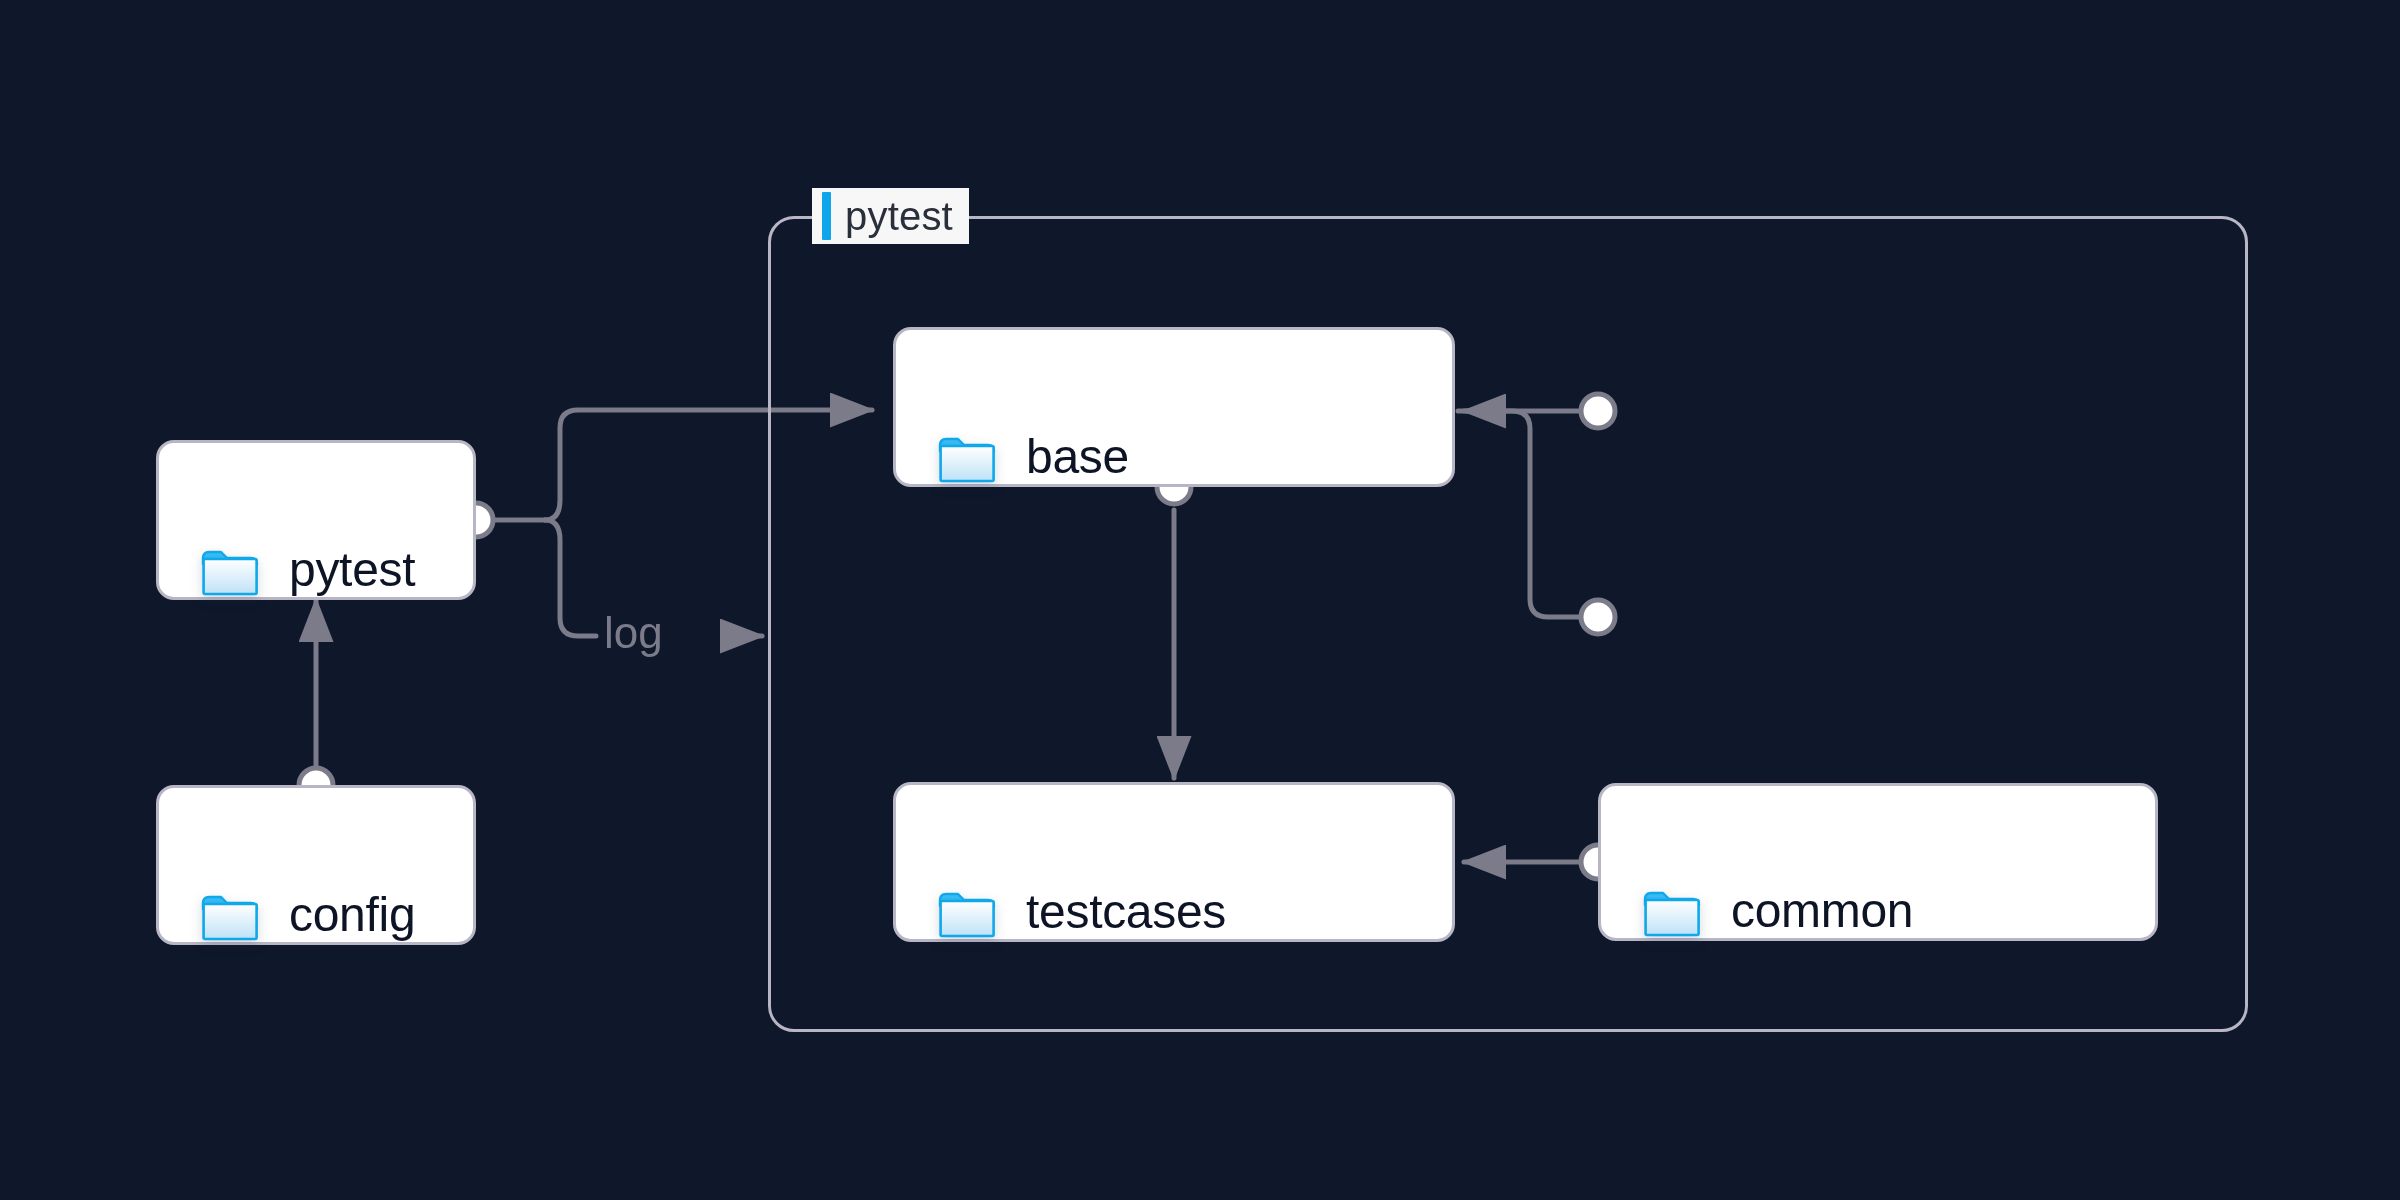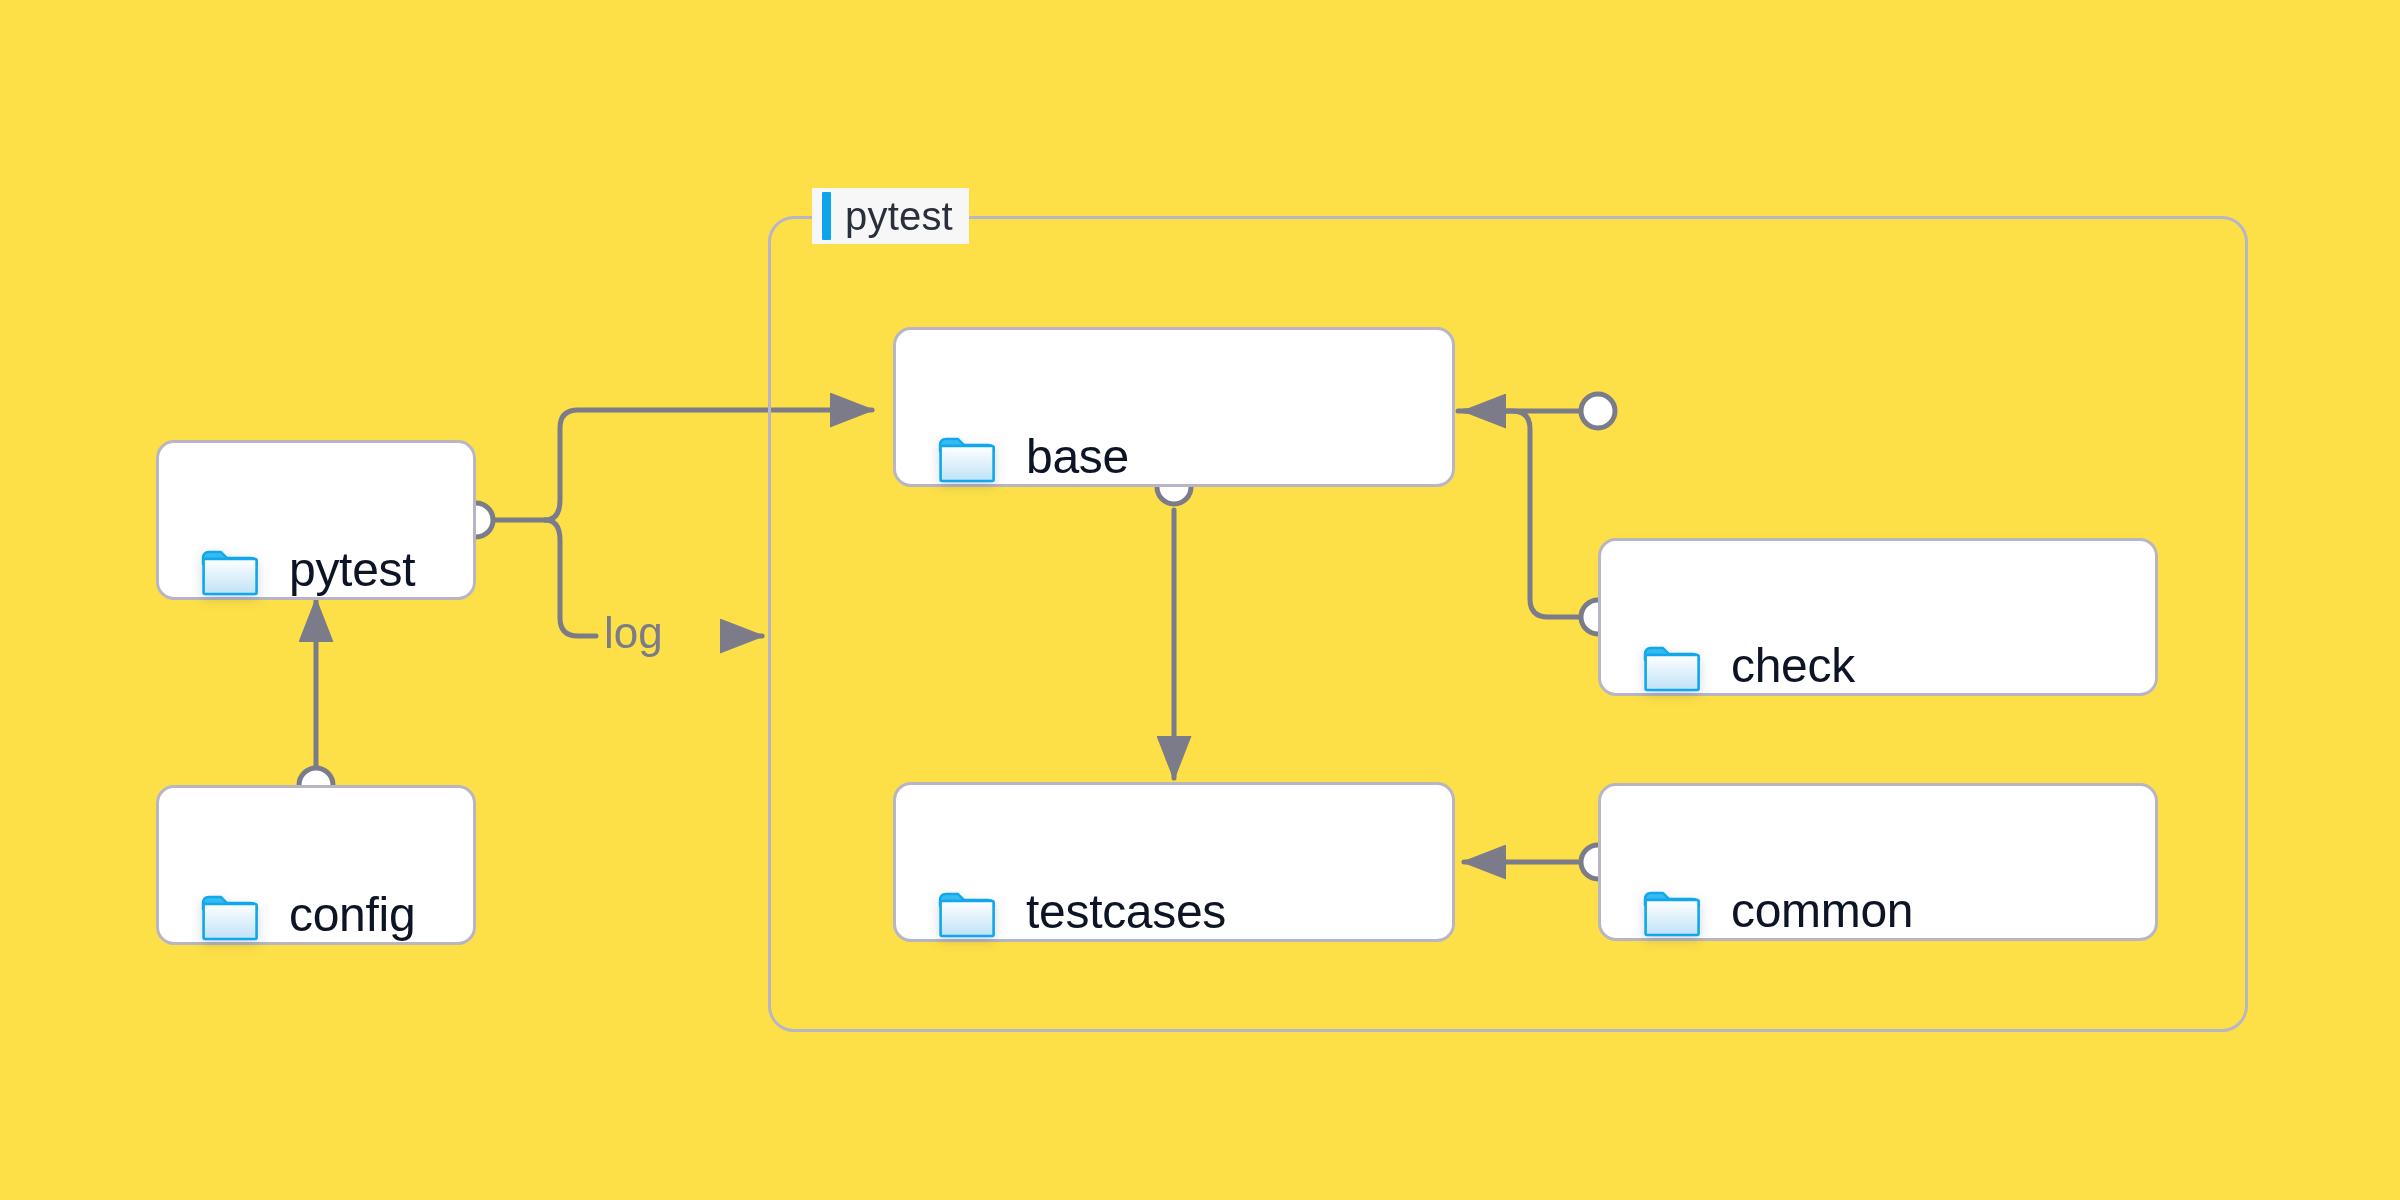--- a/index.html
+++ b/index.html
@@ -7,21 +7,21 @@
     padding: 0;
     background: #f7f7f7;
   }
   body {
     font-family: "Liberation Sans", sans-serif;
   }
   #canvas {
     position: relative;
     width: 2400px;
     height: 1200px;
-    background: #fde047;
+    background: #0f172a;
     overflow: hidden;
   }
   #edge-layer {
     position: absolute;
     left: 0;
     top: 0;
     width: 2400px;
     height: 1200px;
     pointer-events: none;
   }
@@ -178,29 +178,20 @@
     <span class="folder-icon">
       <svg width="58" height="48" viewBox="0 0 58 48">
         <path d="M2,9 Q2,3 8,3 L20,3 L26,9 L50,9 Q56,9 56,15 L56,15 L2,15 Z" fill="url(#folderTabGrad)" stroke="#0fa8ea" stroke-width="2.4" stroke-linejoin="round"></path>
         <rect x="2.6" y="10" width="53" height="35" rx="1.5" fill="url(#folderGrad)" stroke="#0fa8ea" stroke-width="2.6"></rect>
       </svg>
     </span>
     <span class="node-label">testcases</span>
   </div>
 
 
-  <div class="node" style="left:1598px; top:538px; width:560px; height:158px;">
-    <span class="folder-icon">
-      <svg width="58" height="48" viewBox="0 0 58 48">
-        <path d="M2,9 Q2,3 8,3 L20,3 L26,9 L50,9 Q56,9 56,15 L56,15 L2,15 Z" fill="url(#folderTabGrad)" stroke="#0fa8ea" stroke-width="2.4" stroke-linejoin="round"></path>
-        <rect x="2.6" y="10" width="53" height="35" rx="1.5" fill="url(#folderGrad)" stroke="#0fa8ea" stroke-width="2.6"></rect>
-      </svg>
-    </span>
-    <span class="node-label">check</span>
-  </div>
 
   <div class="node" style="left:1598px; top:783px; width:560px; height:158px;">
     <span class="folder-icon">
       <svg width="58" height="48" viewBox="0 0 58 48">
         <path d="M2,9 Q2,3 8,3 L20,3 L26,9 L50,9 Q56,9 56,15 L56,15 L2,15 Z" fill="url(#folderTabGrad)" stroke="#0fa8ea" stroke-width="2.4" stroke-linejoin="round"></path>
         <rect x="2.6" y="10" width="53" height="35" rx="1.5" fill="url(#folderGrad)" stroke="#0fa8ea" stroke-width="2.6"></rect>
       </svg>
     </span>
     <span class="node-label">common</span>
   </div>

